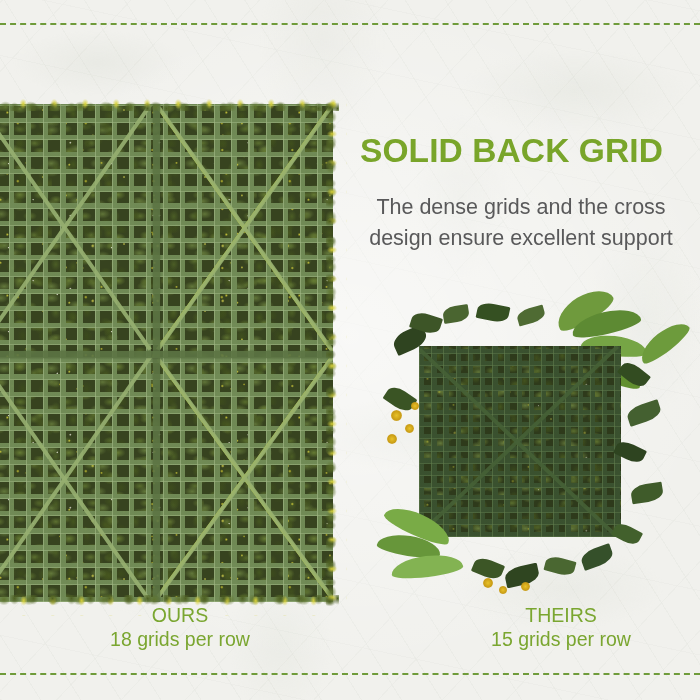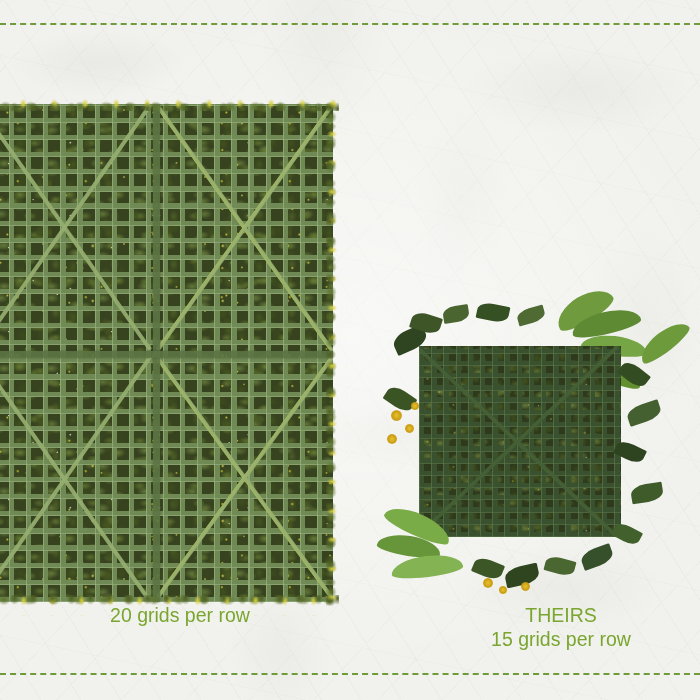--- a/index.html
+++ b/index.html
@@ -375,25 +375,31 @@
     </div>
     <div class="overgrowth" style="left:186px; top:-20px; width:96px; height:230px;">
       <div class="leaf-blade" style="left:14px; top:40px;  width:30px; height:17px; background:#334c21; transform:rotate(38deg);"></div>
       <div class="leaf-blade" style="left:22px; top:78px;  width:34px; height:18px; background:#446030; transform:rotate(-18deg);"></div>
       <div class="leaf-blade" style="left:10px; top:118px; width:30px; height:16px; background:#2e4420; transform:rotate(26deg);"></div>
       <div class="leaf-blade" style="left:26px; top:158px; width:32px; height:18px; background:#3f5b2a; transform:rotate(-9deg);"></div>
       <div class="frond" style="left:30px; top:6px; width:58px; height:20px; background:#6d9b3c; transform:rotate(-38deg);"></div>
     </div>
   </div>
 
-
+  <div id="headline">SOLID BACK GRID</div>
+
+  <div id="subhead">
+    <div>The dense grids and the cross</div>
+    <div>design ensure excellent support</div>
+  </div>
 
 
   <div class="caption" id="caption-ours">
-    <span class="cap-sub">20 grids per row</span>
+    <span class="cap-title">OURS</span>
+    <span class="cap-sub">18 grids per row</span>
   </div>
 
   <div class="caption" id="caption-theirs">
     <span class="cap-title">THEIRS</span>
     <span class="cap-sub">15 grids per row</span>
   </div>
 
 </div>
 
 </body></html>

